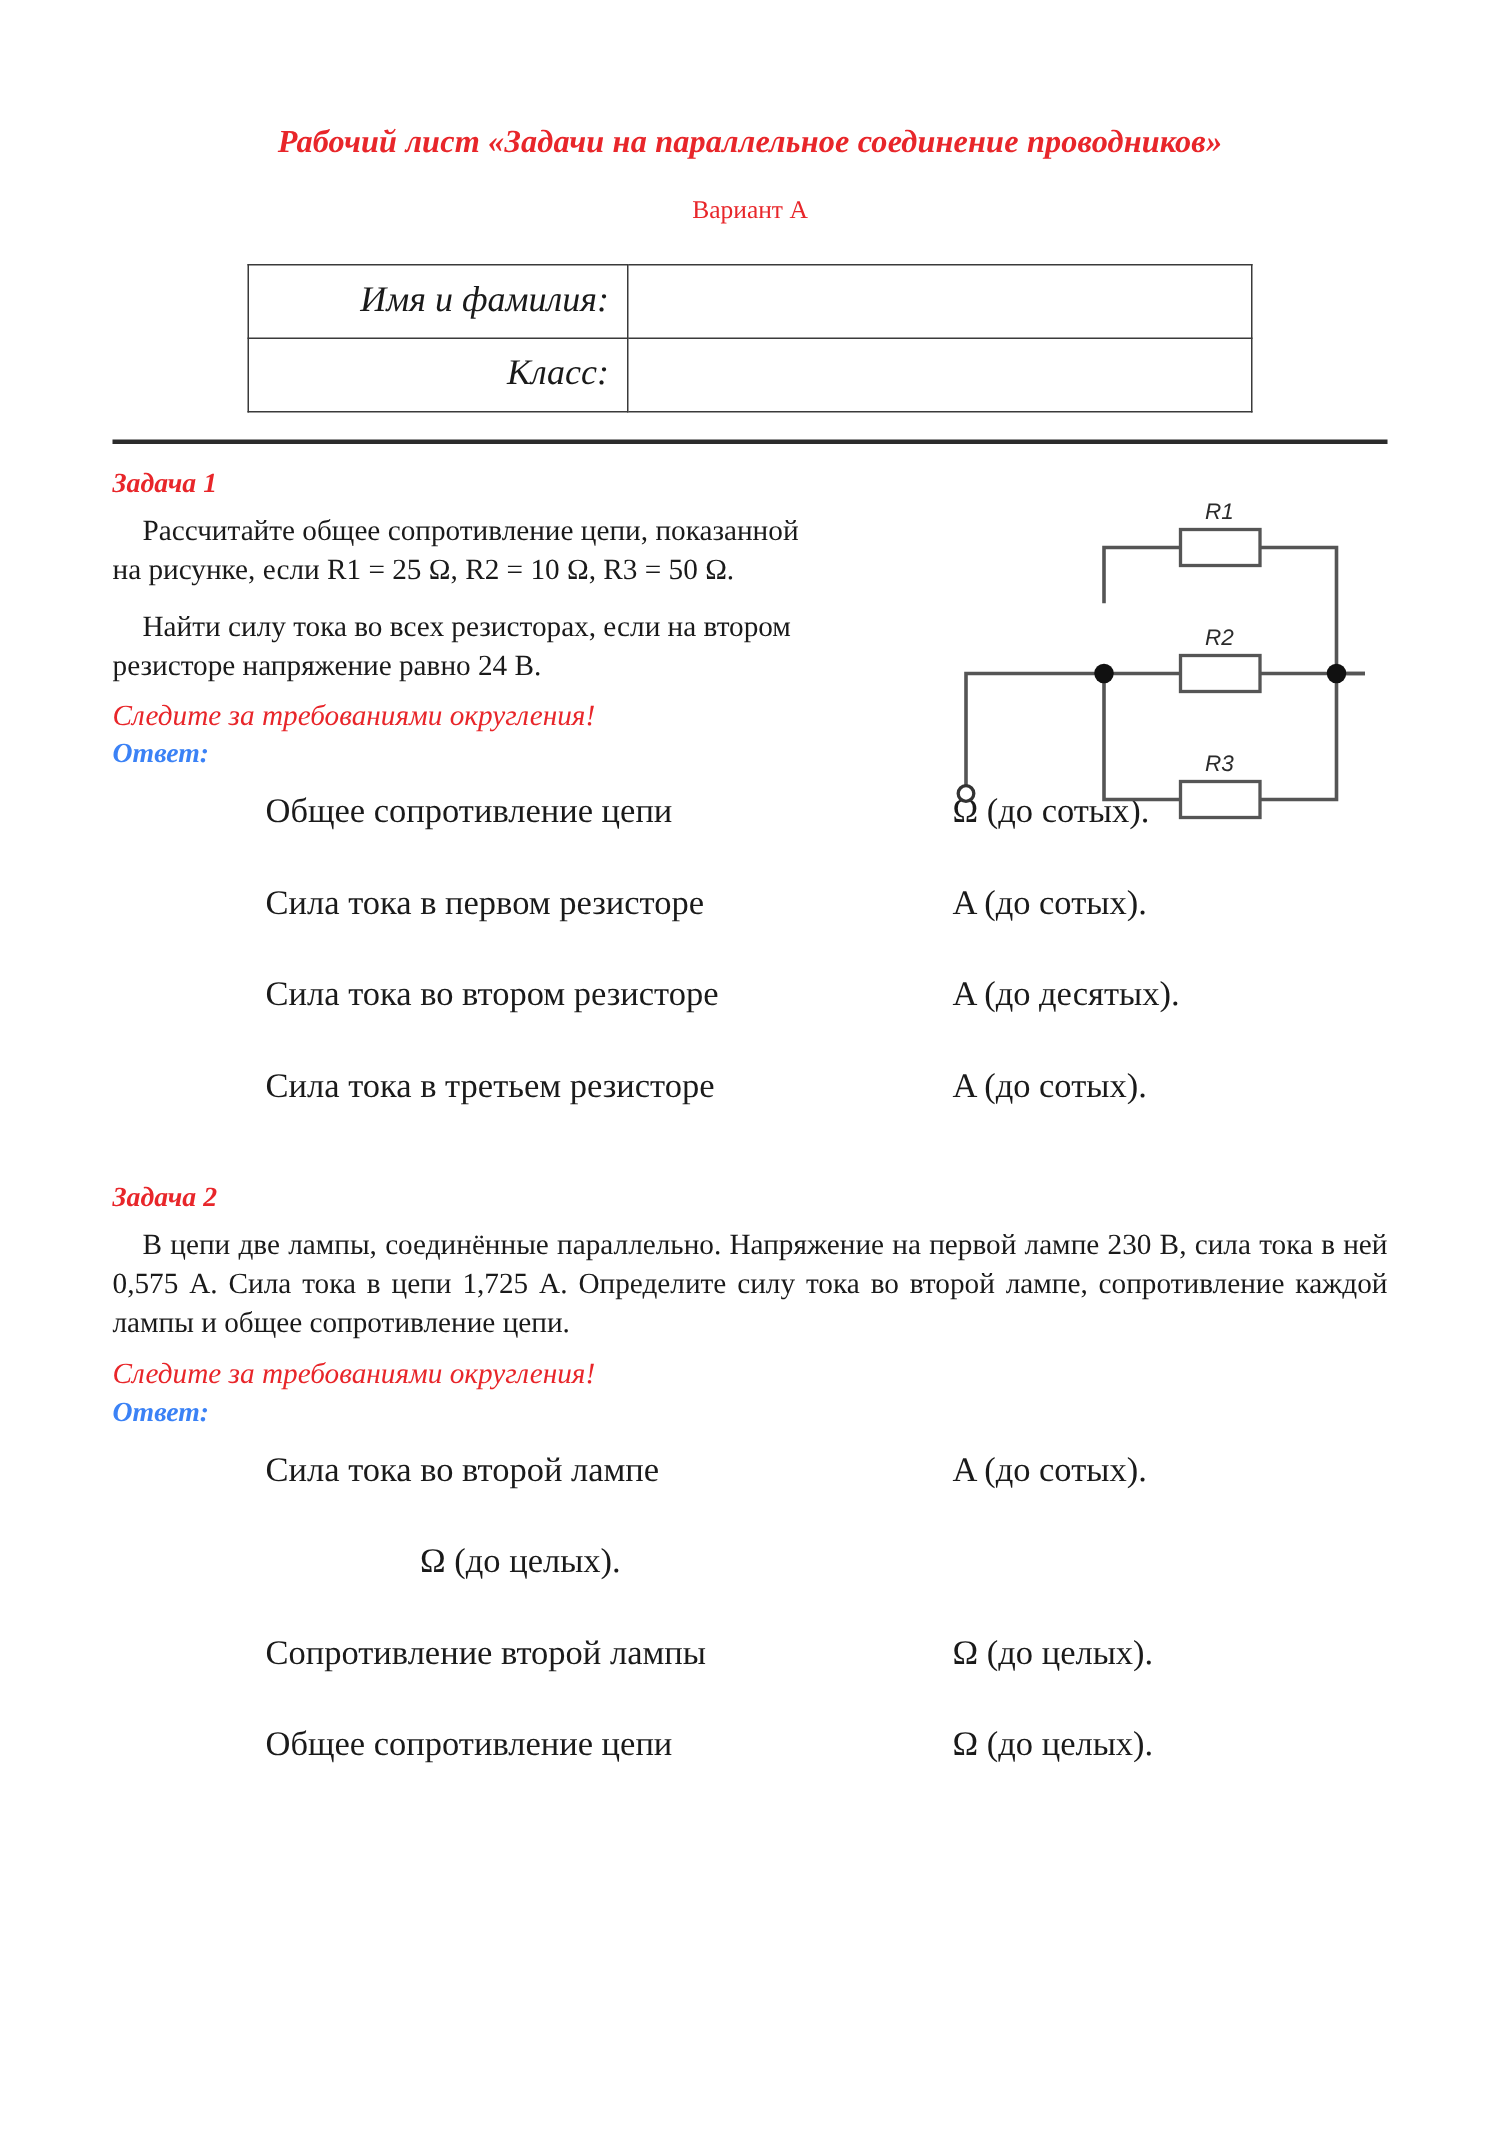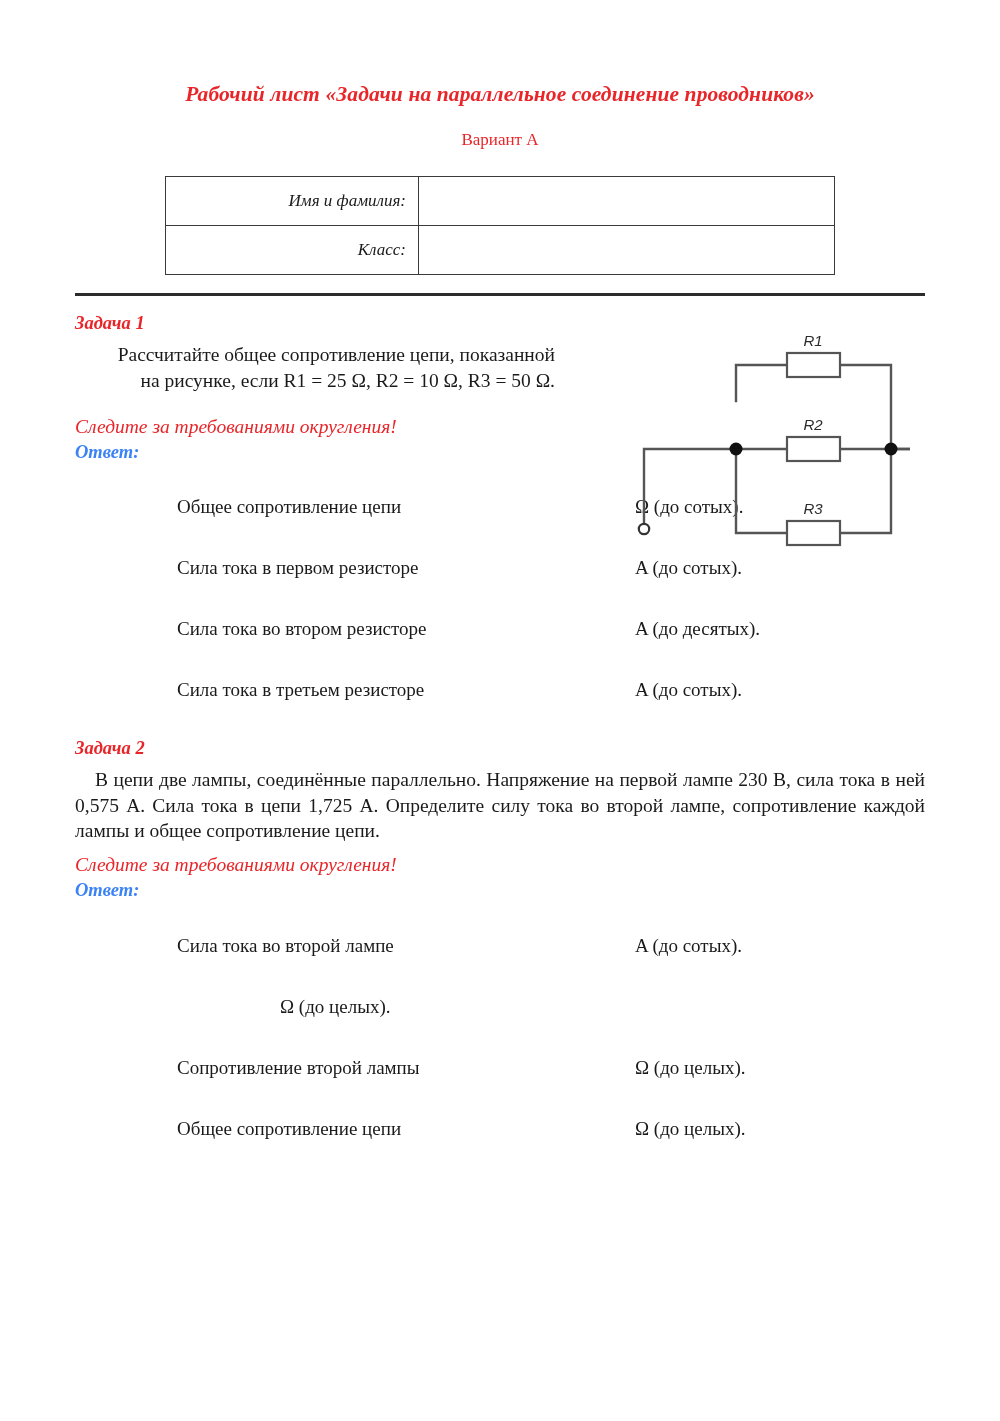--- a/index.html
+++ b/index.html
@@ -66,21 +66,21 @@
   table.id-table td {
     border: 1.6px solid #3a3a3a;
     height: 48px;
     padding: 0 12px;
     vertical-align: middle;
   }
   td.id-label {
     width: 228px;
     text-align: right;
     font-style: italic;
-    font-size: 17px;
+    font-size: 24px;
     color: #1a1a1a;
   }
   td.id-value {
     background: #fff;
   }
 
   hr.rule {
     border: none;
     border-top: 3px solid #2b2b2b;
     margin: 18px 0 0 0;
@@ -101,21 +101,20 @@
   }
   .task1-text {
     width: 480px;
     padding-top: 8px;
   }
   .para {
     margin: 0 0 12px 0;
     font-size: 19.5px;
     line-height: 1.33;
     text-indent: 20px;
-    text-align: right;
   }
   .para.last { margin-bottom: 0; }
   .task2-text {
     padding-top: 8px;
     width: 850px;
   }
   .para.justify {
     text-align: justify;
     text-indent: 20px;
     margin-bottom: 0;
@@ -136,23 +135,23 @@
     color: #3b82f6;
   }
 
   
   .answers {
     padding-top: 14px;
     padding-left: 102px;
   }
   .answer-row {
     display: flex;
-    align-items: center;
+    align-items: flex-start;
     height: 61px;
-    font-size: 19px;
+    font-size: 23px;
   }
   .answer-row .a-label {
     width: 355px;
     flex: 0 0 355px;
   }
   .answer-row .a-blank {
     flex: 0 0 103px;
   }
   .answer-row .a-unit {
     white-space: nowrap;
@@ -198,20 +197,21 @@
       </table>
     </div>
 
     <hr class="rule">
 
     <h2 class="task-heading">Задача 1</h2>
 
     <div class="task-body">
       <div class="task1-text">
         <p class="para">Рассчитайте общее сопротивление цепи, показанной на рисунке, если R1 = 25 Ω, R2 = 10 Ω, R3 = 50 Ω.</p>
+        <p class="para last">Найти силу тока во всех резисторах, если на втором резисторе напряжение равно 24 В.</p>
       </div>
 
       <div class="circuit">
         <svg width="330" height="230" viewBox="0 0 330 230" xmlns="http://www.w3.org/2000/svg">
           <g stroke="#555" stroke-width="2.4" fill="none" stroke-linecap="square">
 
             <path d="M156 73 L156 37 L207 37"></path>
             <path d="M260 37 L311 37 L311 121"></path>
 
             <path d="M156 121 L207 121"></path>

